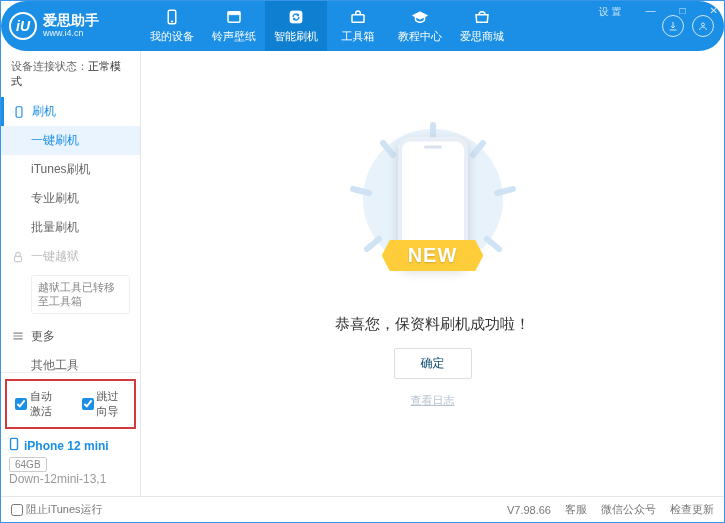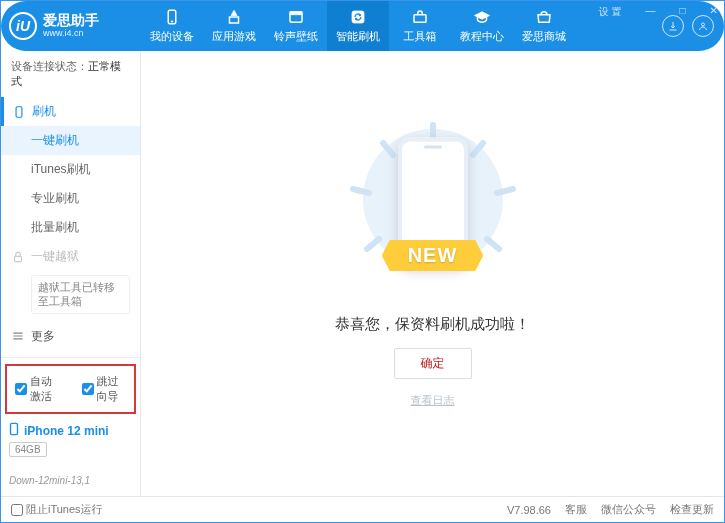--- a/index.html
+++ b/index.html
@@ -36,31 +36,31 @@
 .sb-sub.sel { background: #e9f4fe; color: #1b8fe6; }
 .note { margin: 4px 10px 8px 30px; border: 1px solid #eee; border-radius: 3px; padding: 4px 6px; font-size: 11px; color: #888; line-height: 1.3; }
 .sb-bottom { border-top: 1px solid #eee; padding: 6px 0 8px; }
 .chk-row { display: flex; gap: 22px; padding: 8px 8px; align-items: center; border: 2px solid #d23b3b; margin: 0 4px 6px; }
 .chk { display: flex; align-items: center; gap: 3px; font-size: 11px; color: #555; cursor: pointer; }
 .chk input { accent-color: #1b8fe6; width: 12px; height: 12px; }
 .device { padding: 2px 8px; }
 .dev-name { display: flex; align-items: center; gap: 5px; color: #1b8fe6; font-weight: bold; font-size: 12px; }
 .dev-name svg { width: 10px; height: 14px; }
 .badge { display: inline-block; border: 1px solid #ccc; border-radius: 2px; padding: 1px 5px; font-size: 10px; color: #888; margin-top: 3px; }
-.dev-sub { font-size: 10px; color: #999; margin-top: 18px; font-style: italic; }
+.dev-sub { font-size: 12px; color: #999; margin-top: 0; }
 .main { flex: 1; display: flex; flex-direction: column; align-items: center; justify-content: center; position: relative; }
 .illus { width: 220px; height: 180px; position: relative; margin-top: -20px; }
 .burst { position: absolute; inset: 0; display: flex; align-items: center; justify-content: center; }
 .burst svg { width: 220px; height: 180px; }
 .phone { position: absolute; left: 50%; top: 50%; transform: translate(-50%,-55%); width: 70px; height: 130px; background: #fff; border-radius: 12px; box-shadow: 0 4px 12px rgba(0,0,0,0.15), inset 0 0 0 4px #e8eef5; }
 .phone:before { content: ""; position: absolute; top: 8px; left: 50%; transform: translateX(-50%); width: 18px; height: 3px; background: #d9e2ec; border-radius: 2px; }
 .phone:after { content: ""; position: absolute; bottom: 6px; left: 50%; transform: translateX(-50%); width: 10px; height: 10px; border: 2px solid #d9e2ec; border-radius: 50%; }
 .ribbon { position: absolute; left: 50%; bottom: 28px; transform: translateX(-50%); background: #ffcd39; color: #fff; font-weight: 900; font-size: 20px; letter-spacing: 1px; padding: 4px 26px; clip-path: polygon(8% 0,92% 0,100% 50%,92% 100%,8% 100%,0 50%); text-shadow: 0 1px 2px rgba(0,0,0,0.2); margin-top: 44px; }
 .msg { margin-top: 16px; font-size: 15px; color: #333; }
-.ok-btn { margin-top: 14px; border: 1px solid #ddd; background: #fff; padding: 6px 26px; font-size: 12px; color: #b91c1c; cursor: pointer; border-radius: 2px; }
+.ok-btn { margin-top: 14px; border: 1px solid #ddd; background: #fff; padding: 6px 26px; font-size: 12px; color: #0c4a6e; cursor: pointer; border-radius: 2px; }
 .link { margin-top: 14px; font-size: 11px; color: #b7c3cf; text-decoration: underline; cursor: pointer; }
 .footer { height: 26px; border-top: 1px solid #e6e6e6; display: flex; align-items: center; padding: 0 10px; font-size: 11px; color: #777; }
 .footer .chk { color: #777; }
 .footer-spacer { flex: 1; }
 .foot-link { margin-left: 14px; cursor: pointer; }
 .ver { margin-left: 14px; }
 </style>
 </head>
 <body>
 
@@ -82,29 +82,20 @@
     </div>
     <div class="nav">
       <div class="nav-item">
         <span class="nav-ico">
             <svg viewBox="0 0 24 24">
               <rect x="7" y="3" width="10" height="18" rx="2" fill="none" stroke-width="2"></rect>
               <circle cx="12" cy="18" r="1" fill="#fff"></circle>
             </svg>
           </span>
         <span>我的设备</span>
-      </div>
-      <div class="nav-item">
-        <span class="nav-ico">
-            <svg viewBox="0 0 24 24">
-              <path d="M12 3l4 7H8z" fill="#fff"></path>
-              <rect x="6" y="12" width="12" height="8" fill="none" stroke-width="2"></rect>
-            </svg>
-          </span>
-        <span>应用游戏</span>
       </div>
       <div class="nav-item">
         <span class="nav-ico">
             <svg viewBox="0 0 24 24">
               <rect x="4" y="5" width="16" height="14" rx="2" fill="none" stroke-width="2"></rect>
               <rect x="4" y="5" width="16" height="4" fill="#fff"></rect>
             </svg>
           </span>
         <span>铃声壁纸</span>
       </div>

